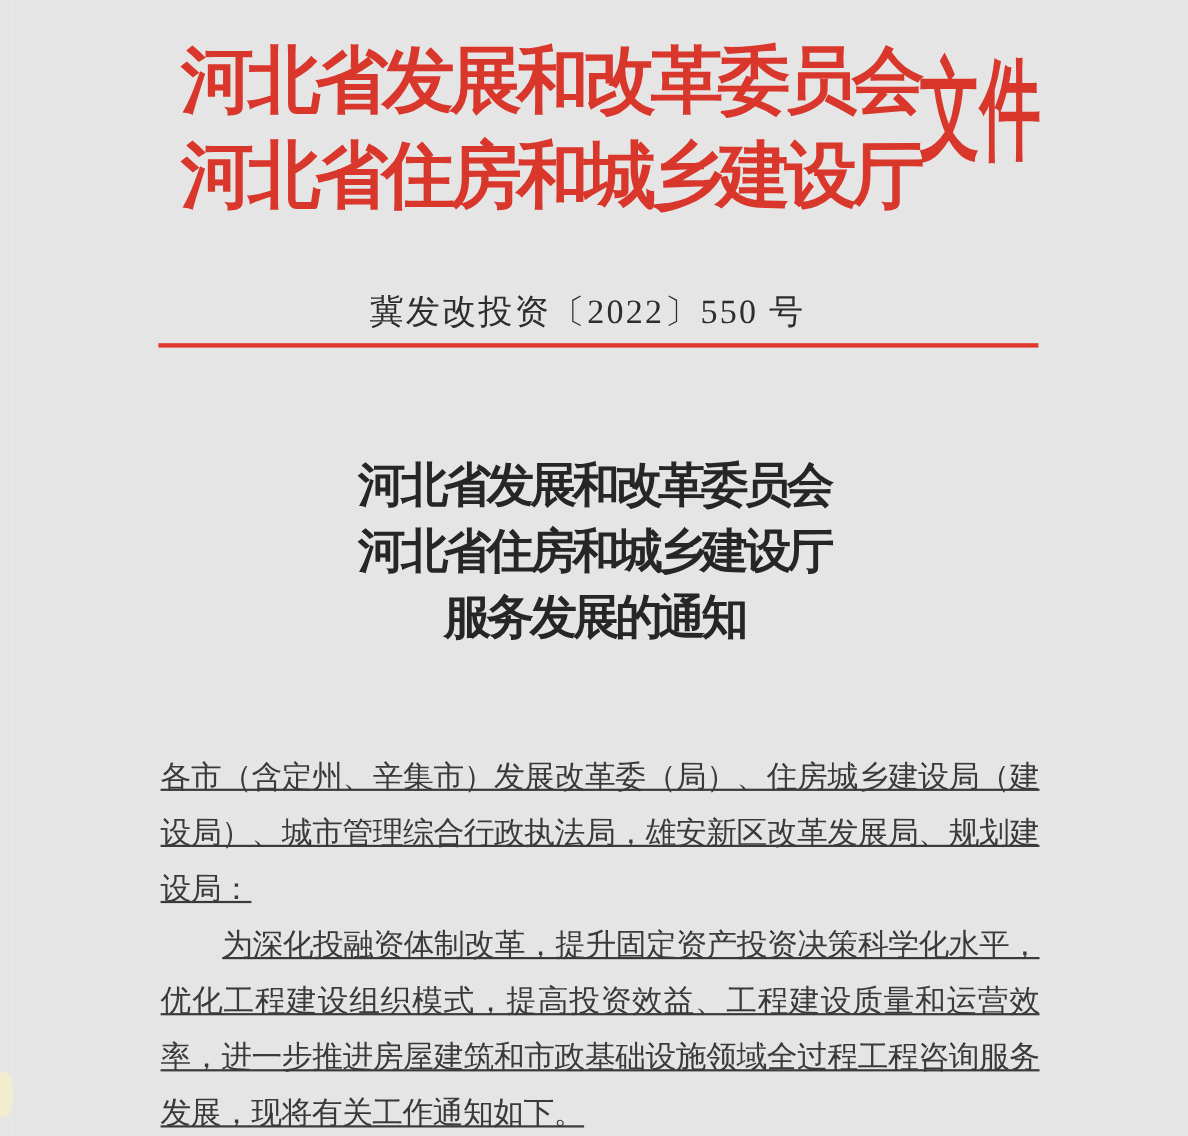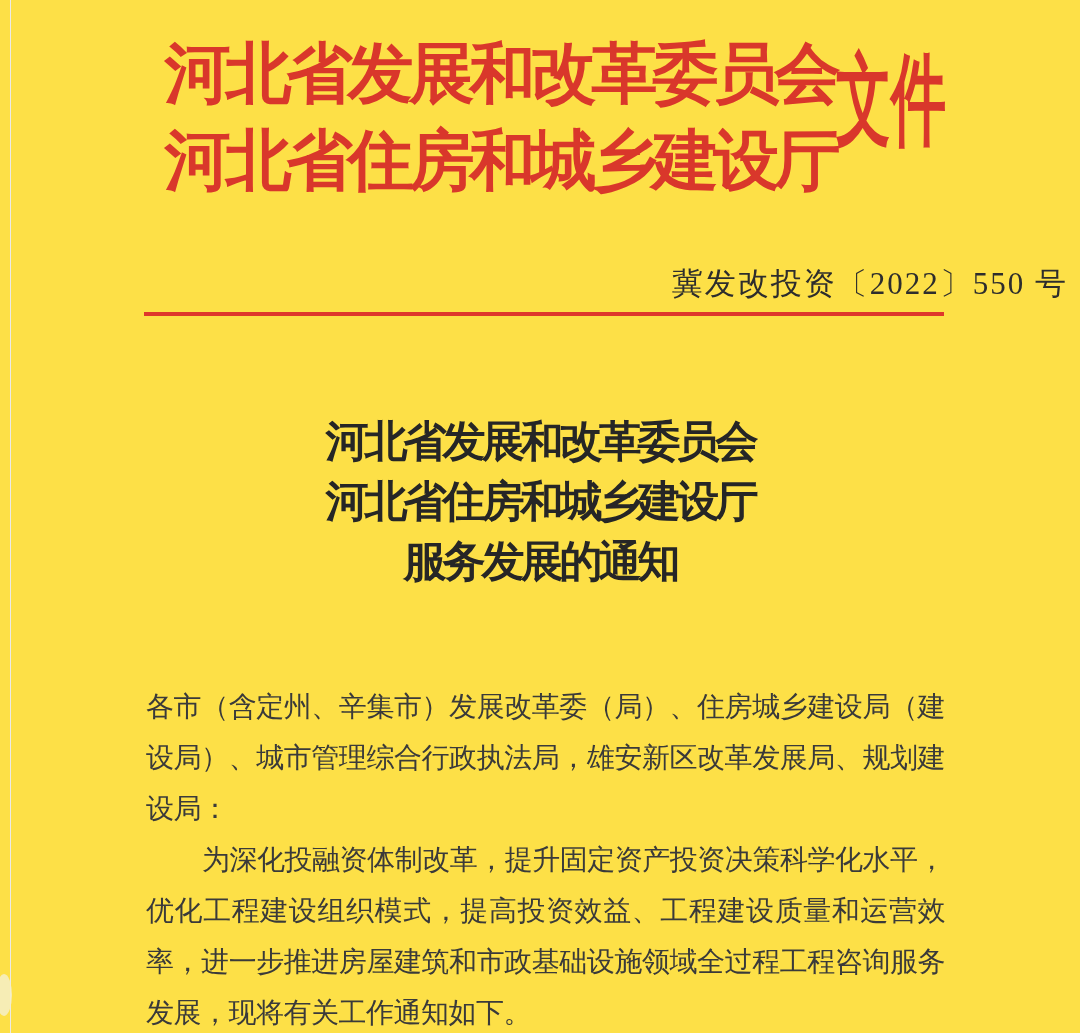--- a/index.html
+++ b/index.html
@@ -4,21 +4,21 @@
 <style>
   html, body {
     margin: 0;
     padding: 0;
     background: #ffffff;
   }
   .page {
     position: relative;
     width: 1080px;
     height: 1033px;
-    background: #fde047;
+    background: #e5e5e5;
     overflow: hidden;
     font-family: "Liberation Serif", "DejaVu Serif", serif;
   }
   
   .scan-edge {
     position: absolute;
     left: 10px;
     top: 0;
     width: 1px;
     height: 100%;
@@ -58,21 +58,21 @@
     line-height: 110px;
     transform: scaleX(0.55);
     transform-origin: 0 0;
     white-space: nowrap;
   }
   .ref-number {
     position: absolute;
     top: 264px;
     left: 0;
     width: 1068px;
-    text-align: right;
+    text-align: center;
     font-size: 31px;
     line-height: 40px;
     letter-spacing: 2px;
     color: #2d2d2d;
     white-space: nowrap;
   }
   .red-divider {
     position: absolute;
     top: 312px;
     left: 144px;
@@ -98,20 +98,21 @@
     left: 146px;
     width: 799px;
     font-size: 28px;
     line-height: 51px;
     letter-spacing: -0.5px;
     color: #3a3a3a;
     text-align: justify;
   }
   .body-text p {
     margin: 0;
+    text-decoration: underline;
   }
   .indent {
     text-indent: 2em;
   }
 </style>
 </head>
 <body>
 
 <div class="page">
 

